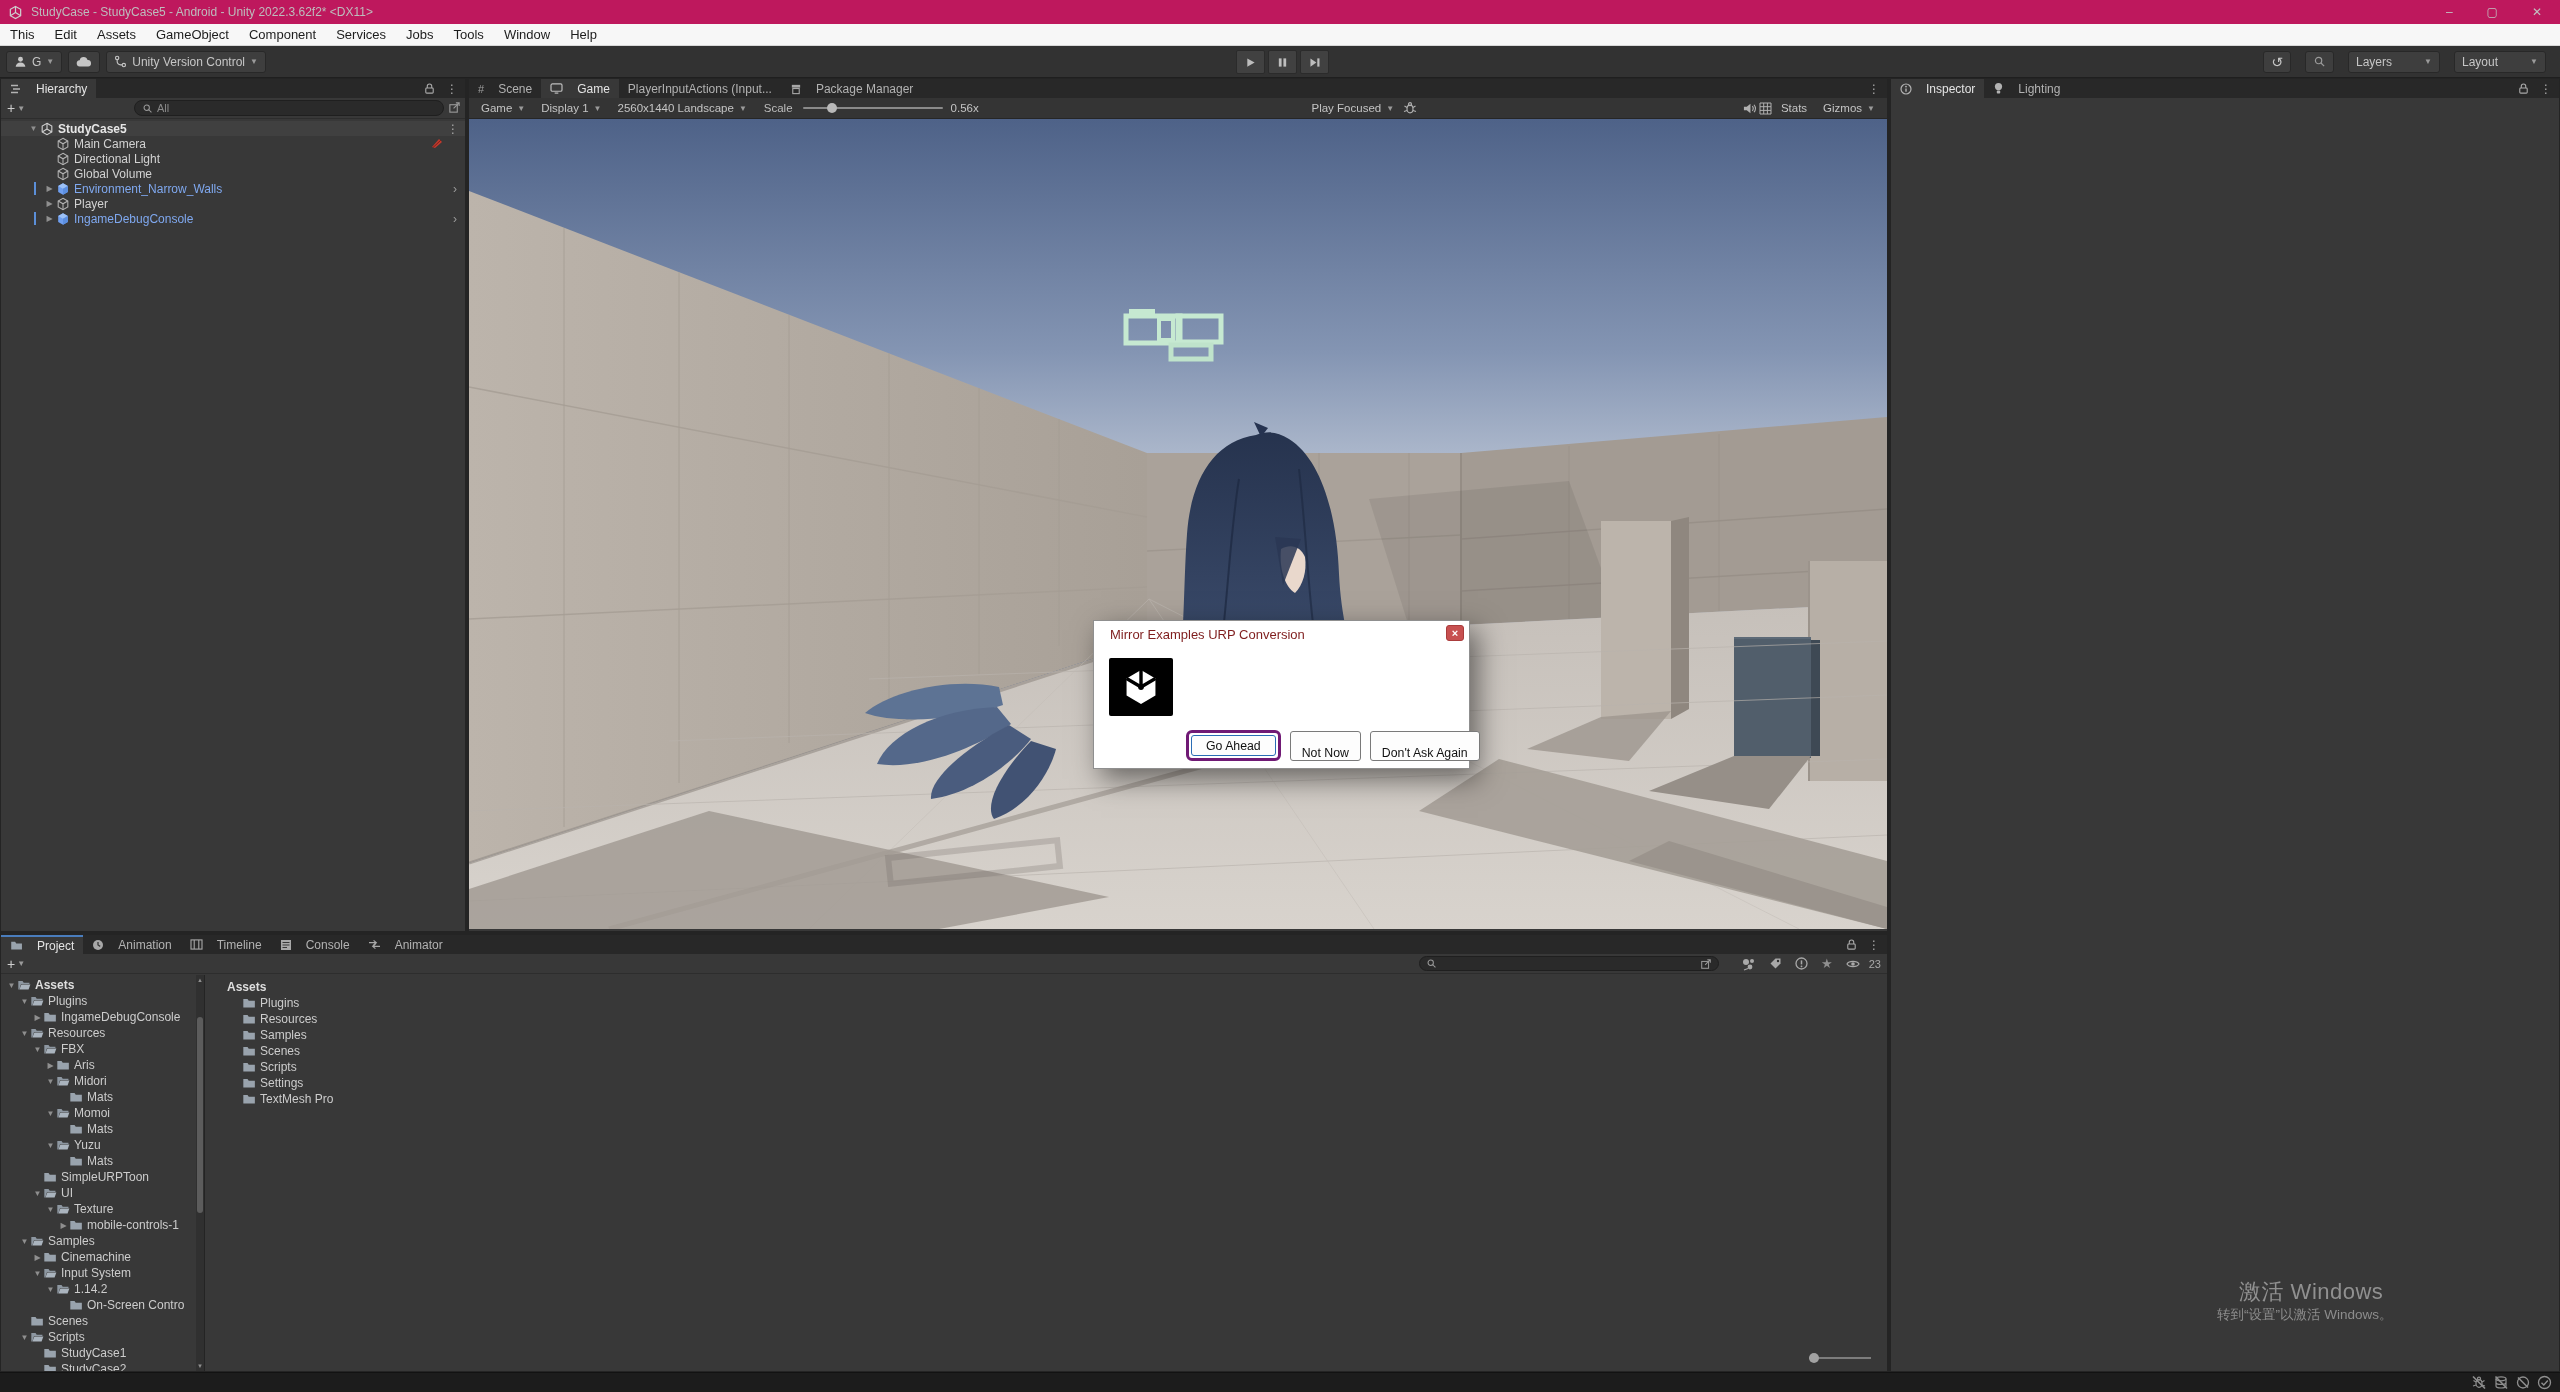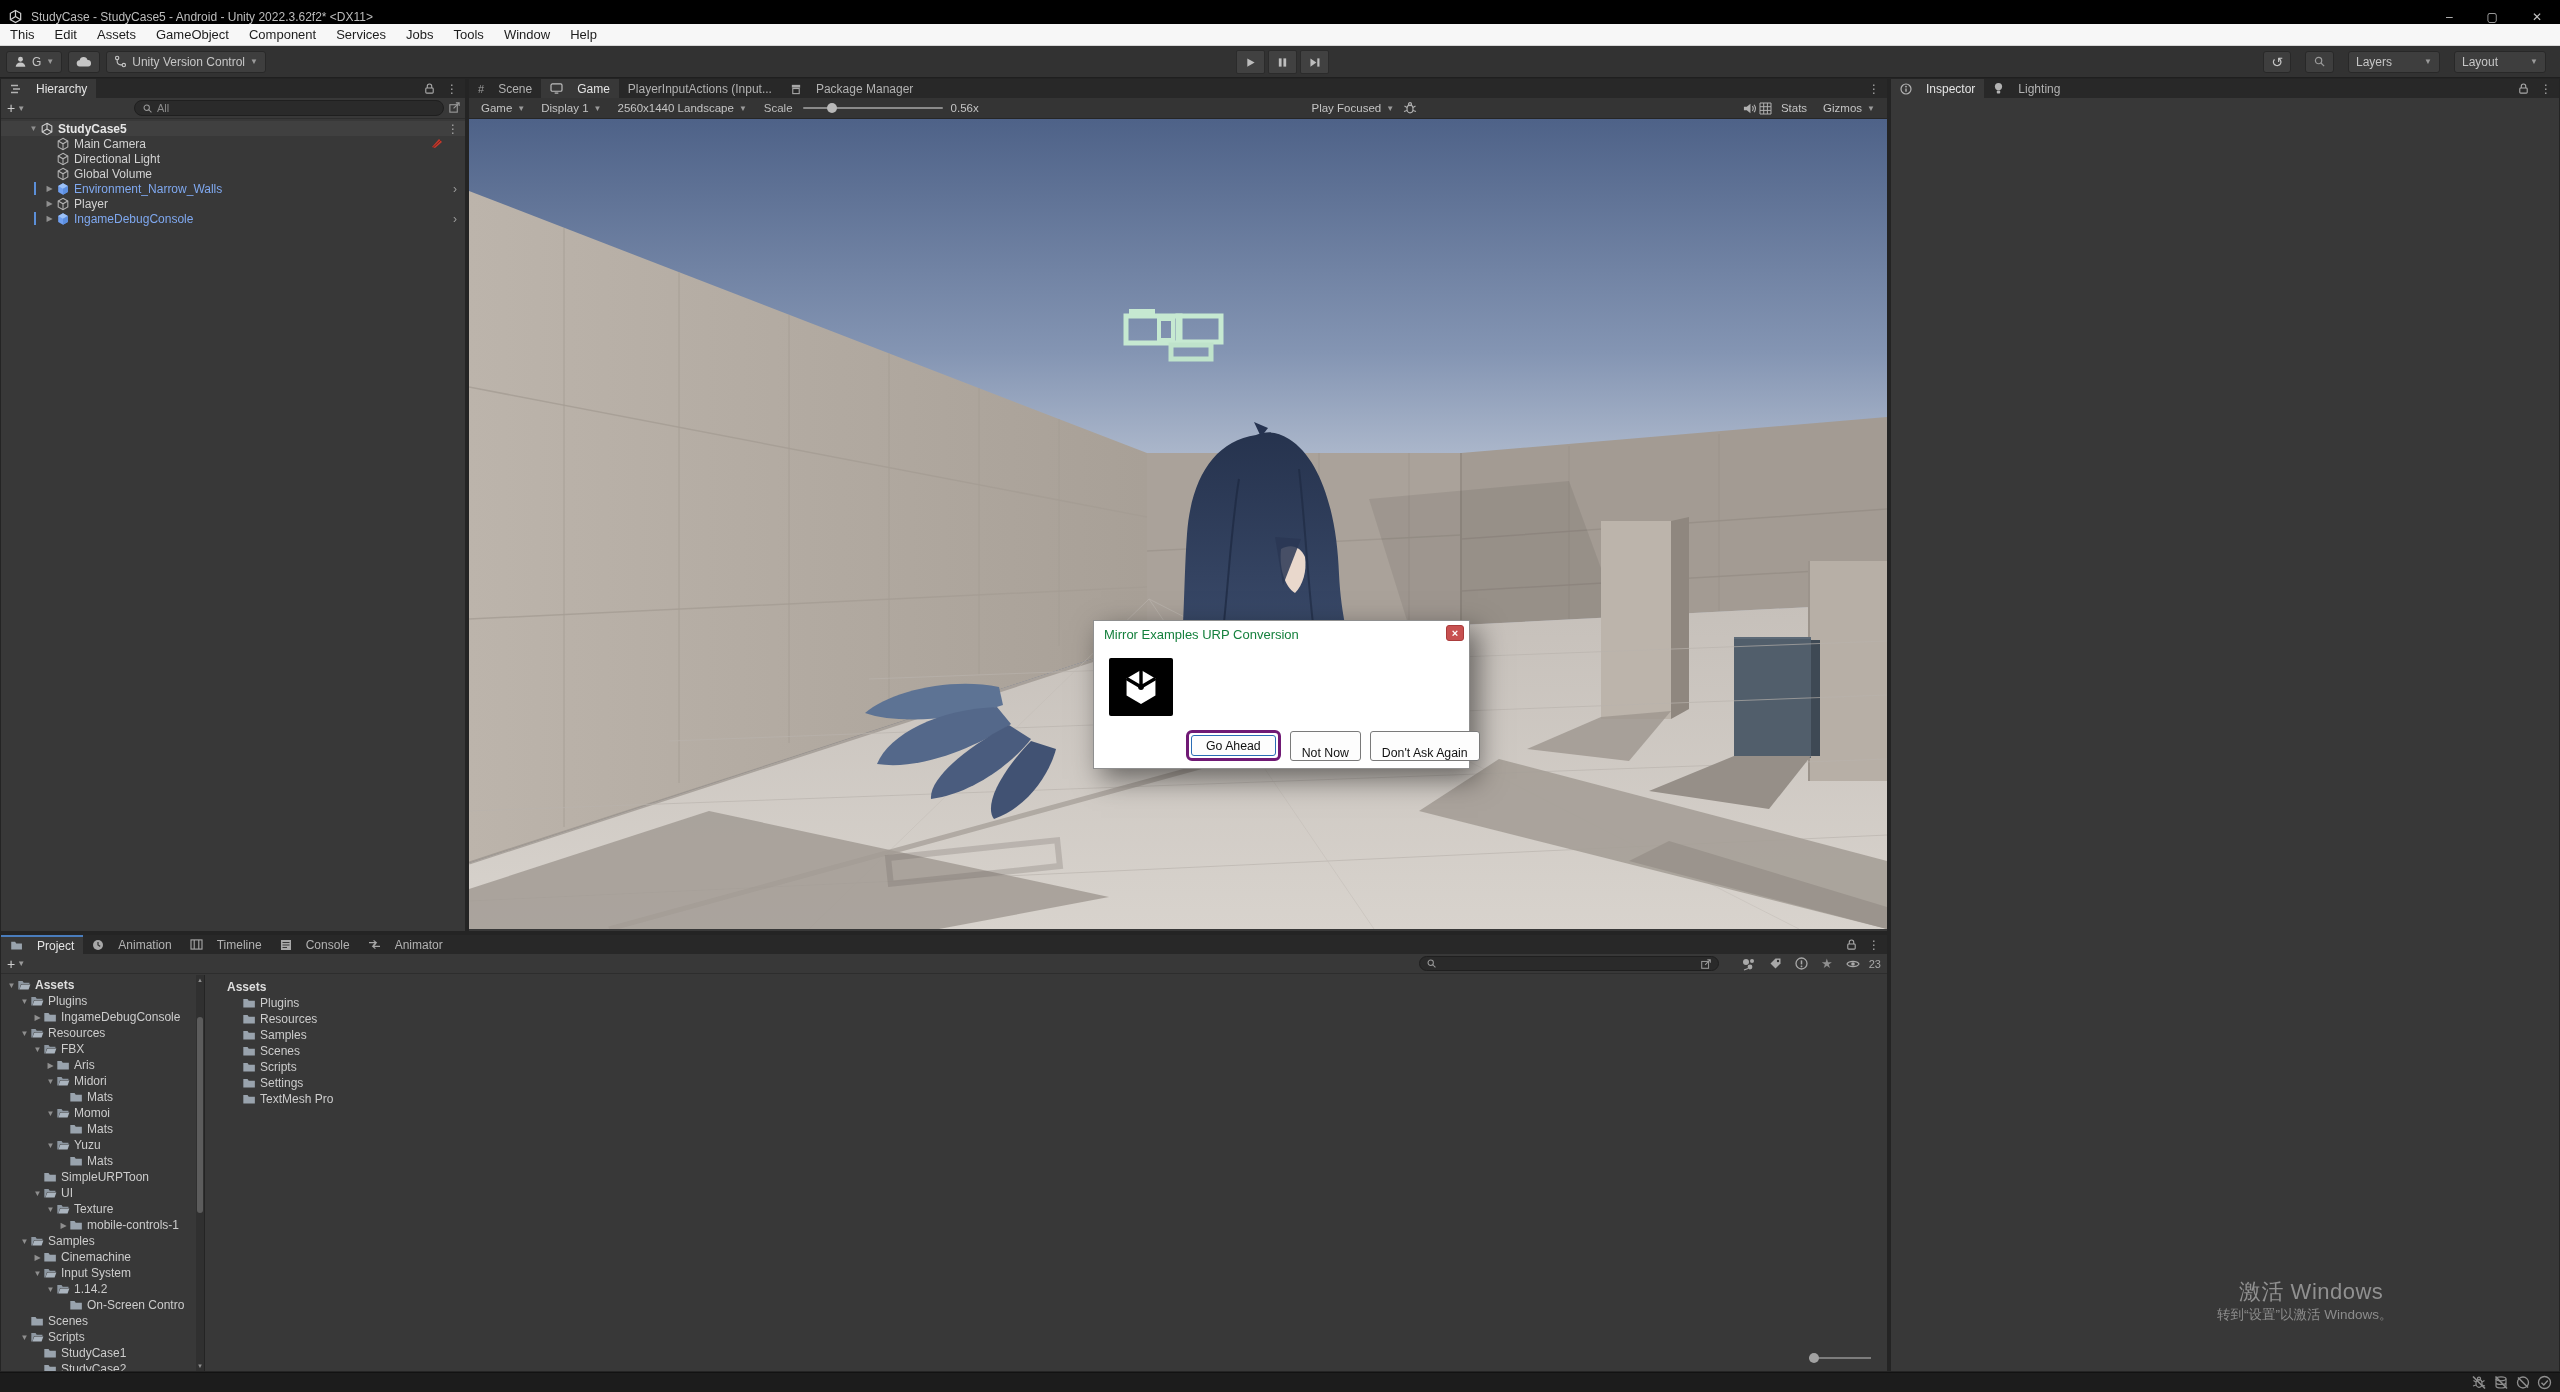--- a/index.html
+++ b/index.html
@@ -1,21 +1,21 @@
 <!DOCTYPE html>
 <html><head>
 <meta charset="utf-8">
 <style>
 *{box-sizing:border-box;margin:0;padding:0}
 html,body{width:2560px;height:1392px}
 body{position:relative;background:#242424;font-family:"Liberation Sans","DejaVu Sans",sans-serif;overflow:hidden;color:#c8c8c8}
 svg.ic{display:block;flex:none}
 
 
-.titlebar{position:absolute;left:0;top:0;width:2560px;height:24px;background:#000000;display:flex;align-items:flex-end;font-size:12px;color:#bdbdbd}
+.titlebar{position:absolute;left:0;top:0;width:2560px;height:24px;background:#be185d;display:flex;align-items:center;font-size:12px;color:#bdbdbd}
 .titlebar .logo{margin:0 8px 0 8px}
 .win-controls{margin-left:auto;display:flex;align-items:center;gap:34px;padding-right:18px;color:#c2c2c2;font-size:12px}
 .win-controls span{cursor:default}
 
 
 .menubar{position:absolute;left:0;top:24px;width:2560px;height:22px;background:#f7f7f7;display:flex;align-items:stretch;font-size:13px;color:#1c1c1c;border-bottom:1px solid #d8d8d8}
 .menu-item{padding:0 10px;display:flex;align-items:center}
 
 
 .toolbar{position:absolute;left:0;top:46px;width:2560px;height:32px;background:#323232;display:flex;align-items:center;border-bottom:1px solid #1f1f1f}
@@ -87,21 +87,21 @@
 .size-slider{position:absolute;right:16px;bottom:8px;width:62px;height:10px}
 .size-slider .track{position:absolute;left:0;top:4px;width:62px;height:2px;background:#7c7c7c}
 .size-slider .knob{position:absolute;left:0;top:0;width:10px;height:10px;border-radius:50%;background:#a2a2a2}
 
 
 .statusbar{position:absolute;left:0;top:1372px;width:2560px;height:20px;background:#1c1c1c;border-top:1px solid #121212;display:flex;align-items:center}
 .tray{margin-left:auto;display:flex;align-items:center;gap:6px;padding-right:8px}
 
 
 .dialog{position:absolute;left:1093px;top:620px;width:377px;height:149px;background:#ffffff;border:1px solid #8f8f8f;box-shadow:8px 10px 26px rgba(0,0,0,.5);z-index:50;font-family:"Liberation Sans",sans-serif}
-.dlg-title{position:absolute;left:0;top:0;right:0;height:26px;background:#ffffff;display:flex;align-items:center;padding-left:10px;font-size:13px;color:#15803d}
+.dlg-title{position:absolute;left:0;top:0;right:0;height:26px;background:#ffffff;display:flex;align-items:center;padding-left:16px;font-size:13px;color:#7f1d1d}
 .dlg-close{position:absolute;right:5px;top:4px;width:18px;height:16px;background:#c75050;border:1px solid #aa3c3c;border-radius:3px;color:#fff;font-size:11px;font-weight:bold;display:flex;align-items:center;justify-content:center;line-height:1}
 .dlg-icon{position:absolute;left:15px;top:37px;width:64px;height:58px;background:#000;border-radius:2px;display:flex;align-items:center;justify-content:center}
 .dlg-msg{position:absolute;left:97px;top:37px;width:262px;font-size:12.3px;color:#161616;line-height:1.22}
 .dlg-msg p+p{margin-top:10px}
 .dlg-buttons{position:absolute;left:92px;bottom:7px;display:flex;align-items:center;gap:9px}
 .dlg-btn{height:21px;background:#fdfdfd;border:1px solid #7a7a7a;border-radius:3px;font-size:12.3px;color:#111;font-family:inherit;padding:14px 11px;white-space:nowrap}
 .focus-ring{border:3px solid #701a75;border-radius:6px;padding:2px;display:inline-flex;background:#fff}
 .focus-ring .dlg-btn{border-color:#2a6db5;padding:0 14px}
 </style>
 </head>

